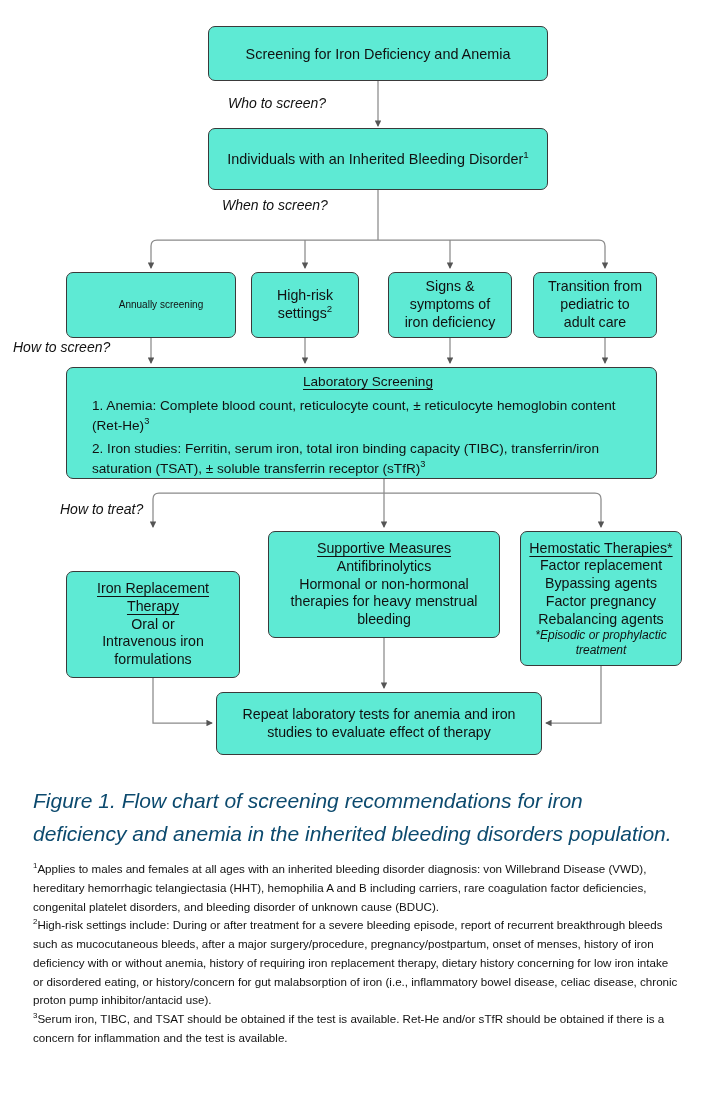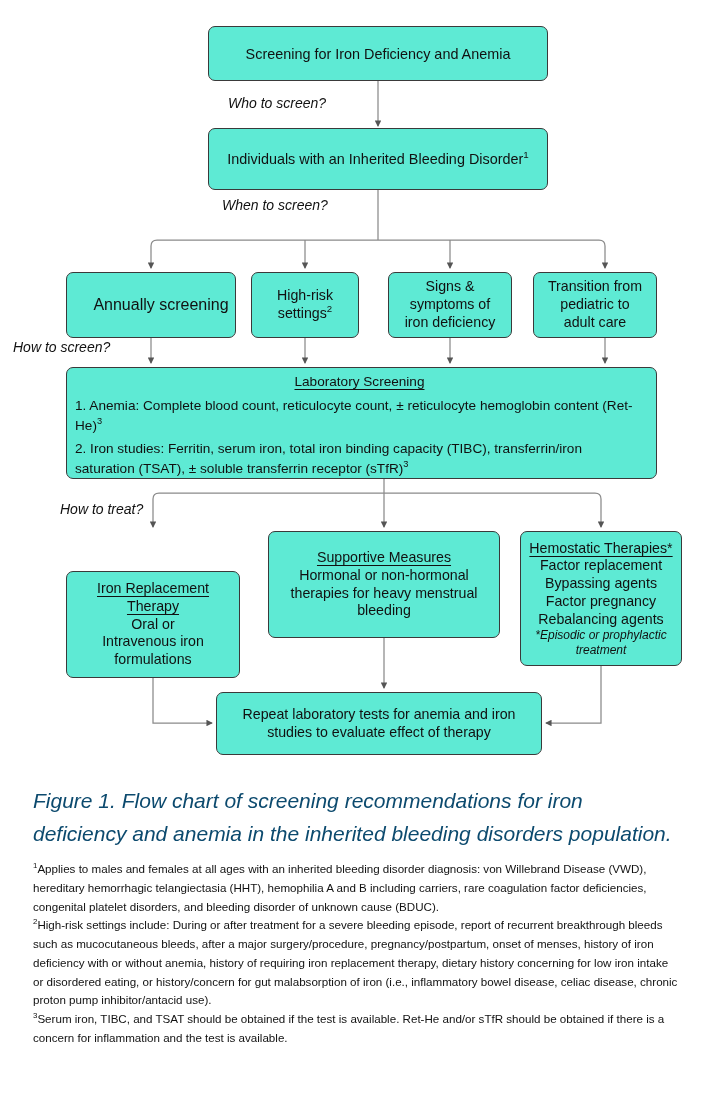--- a/index.html
+++ b/index.html
@@ -43,31 +43,31 @@
   .node .ln { display: block; width: 100%; }
   .node .hd {
     text-decoration: underline;
     text-underline-offset: 2.5px;
   }
   .sup { font-size: 0.68em; vertical-align: super; line-height: 0; }
 
   #node-screening    { left: 208px; top: 26px;  width: 340px; height: 55px;  font-size: 14.4px; }
   #node-individuals  { left: 208px; top: 128px; width: 340px; height: 62px;  font-size: 14.4px; }
 
-  #node-annually     { left: 66px;  top: 272px; width: 170px; height: 66px;  font-size: 16px; padding-left: 20px; }
+  #node-annually     { left: 66px;  top: 272px; width: 170px; height: 66px;  font-size: 10px; padding-left: 20px; }
   #node-highrisk     { left: 251px; top: 272px; width: 108px; height: 66px;  font-size: 14.2px; }
   #node-signs        { left: 388px; top: 272px; width: 124px; height: 66px;  font-size: 14.2px; }
   #node-transition   { left: 533px; top: 272px; width: 124px; height: 66px;  font-size: 14.2px; }
 
   #node-lab {
     left: 66px; top: 367px; width: 591px; height: 112px;
     font-size: 13.6px;
     justify-content: flex-start;
     align-items: stretch;
-    padding: 6px 12px 4px 8px;
+    padding: 6px 12px 4px 25px;
   }
   #node-lab .lab-title { text-align: center; margin-bottom: 3px; }
   #node-lab .lab-item  { text-align: left; margin-top: 2px; line-height: 1.5; }
 
   #node-iron  { left: 66px;  top: 531px; width: 174px; height: 107px; font-size: 14.2px; margin-top: 40px; }
   #node-supp  { left: 268px; top: 531px; width: 232px; height: 107px; font-size: 14.2px; }
   #node-hemo  { left: 520px; top: 531px; width: 162px; height: 135px; font-size: 14.2px; }
   #node-hemo .note { font-style: italic; font-size: 12px; line-height: 1.2; }
 
   #node-repeat { left: 216px; top: 692px; width: 326px; height: 63px; font-size: 14.2px; }
@@ -182,20 +182,21 @@
   <div class="node" id="node-iron">
     <span class="ln hd">Iron Replacement</span>
     <span class="ln hd">Therapy</span>
     <span class="ln">Oral or</span>
     <span class="ln">Intravenous iron</span>
     <span class="ln">formulations</span>
   </div>
 
   <div class="node" id="node-supp">
     <span class="ln hd">Supportive Measures</span>
+    <span class="ln">Antifibrinolytics</span>
     <span class="ln">Hormonal or non-hormonal</span>
     <span class="ln">therapies for heavy menstrual</span>
     <span class="ln">bleeding</span>
   </div>
 
   <div class="node" id="node-hemo">
     <span class="ln hd">Hemostatic Therapies*</span>
     <span class="ln">Factor replacement</span>
     <span class="ln">Bypassing agents</span>
     <span class="ln">Factor pregnancy</span>

